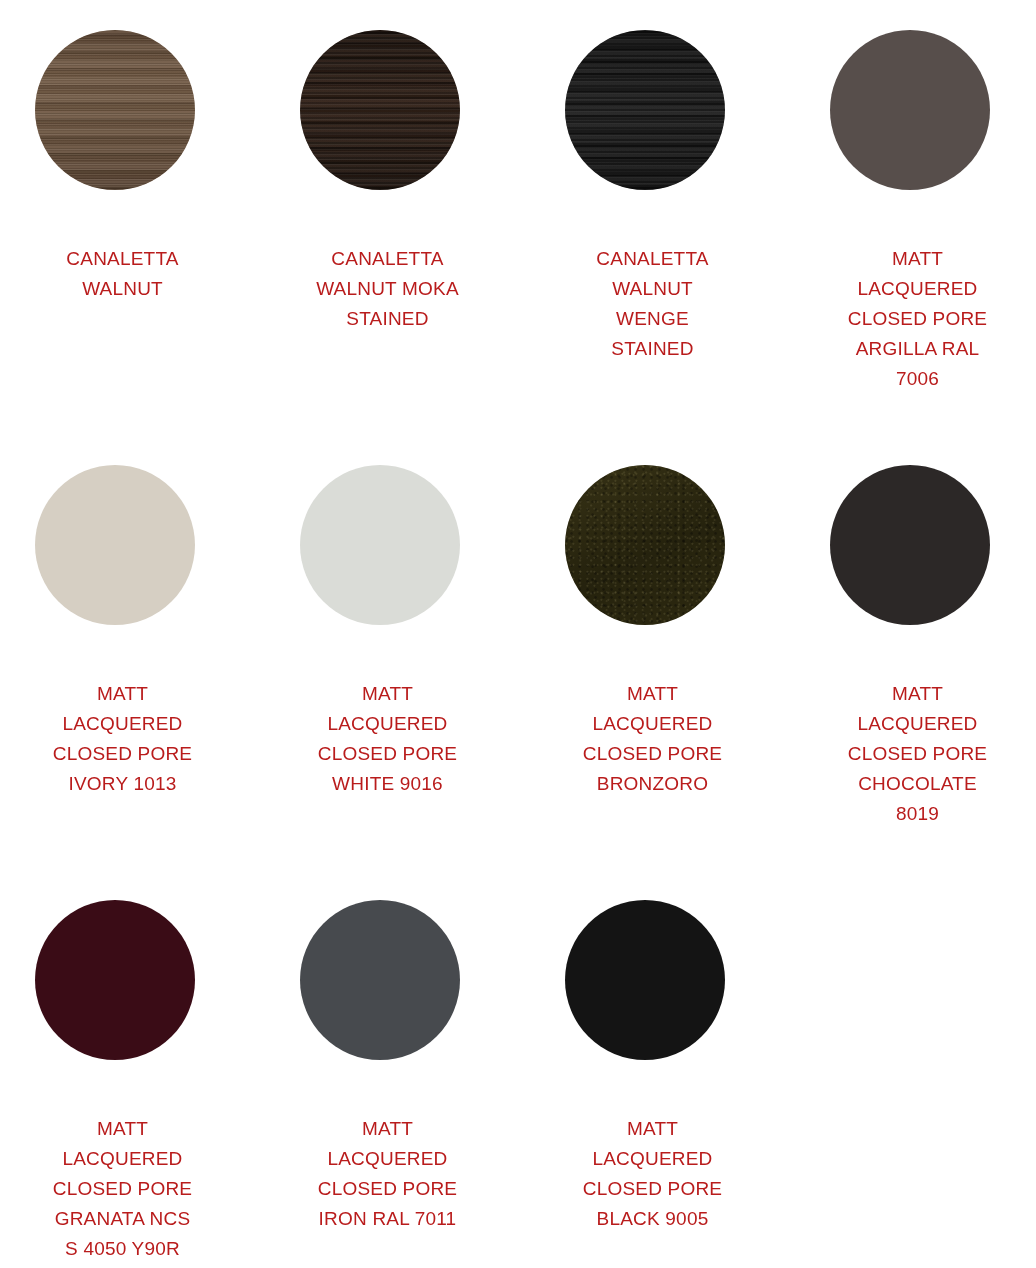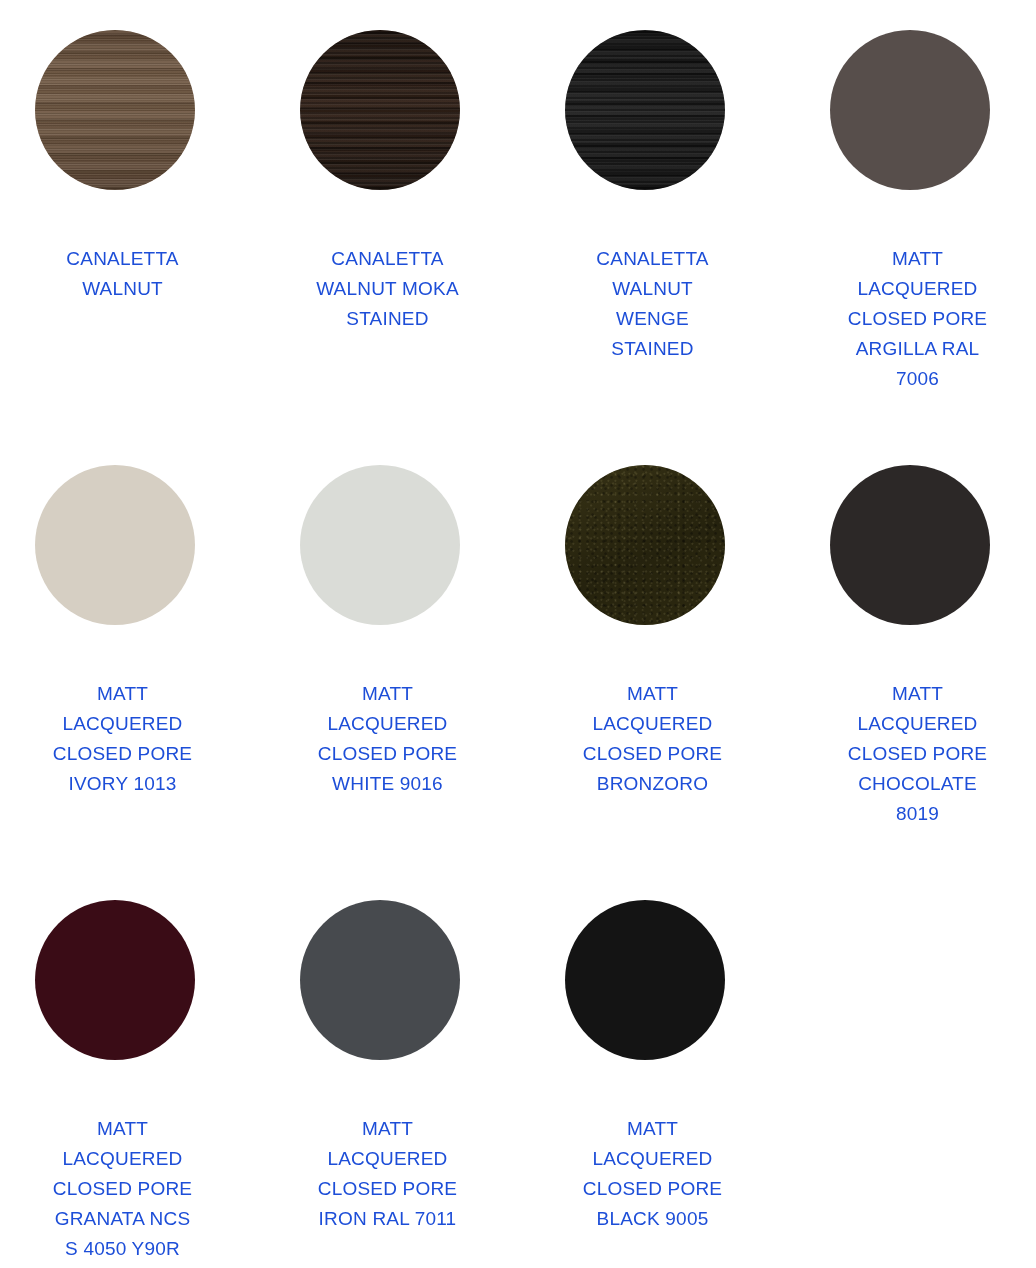--- a/index.html
+++ b/index.html
@@ -134,21 +134,21 @@
   .tex-flat .grain {
     background-image: none;
   }
 
   .swatch-label {
     margin-top: 54px;
     width: 175px;
     font-size: 19px;
     line-height: 30px;
     letter-spacing: 0.2px;
-    color: #1d4ed8;
+    color: #b91c1c;
     text-align: center;
     white-space: pre-line;
   }
 </style>
 </head>
 <body style="background: rgb(255, 255, 255);">
 
 <div class="swatch-grid">
     <div class="swatch-cell">
       <div class="swatch-disc tex-walnut" style="background-color: rgb(109, 85, 64);">

